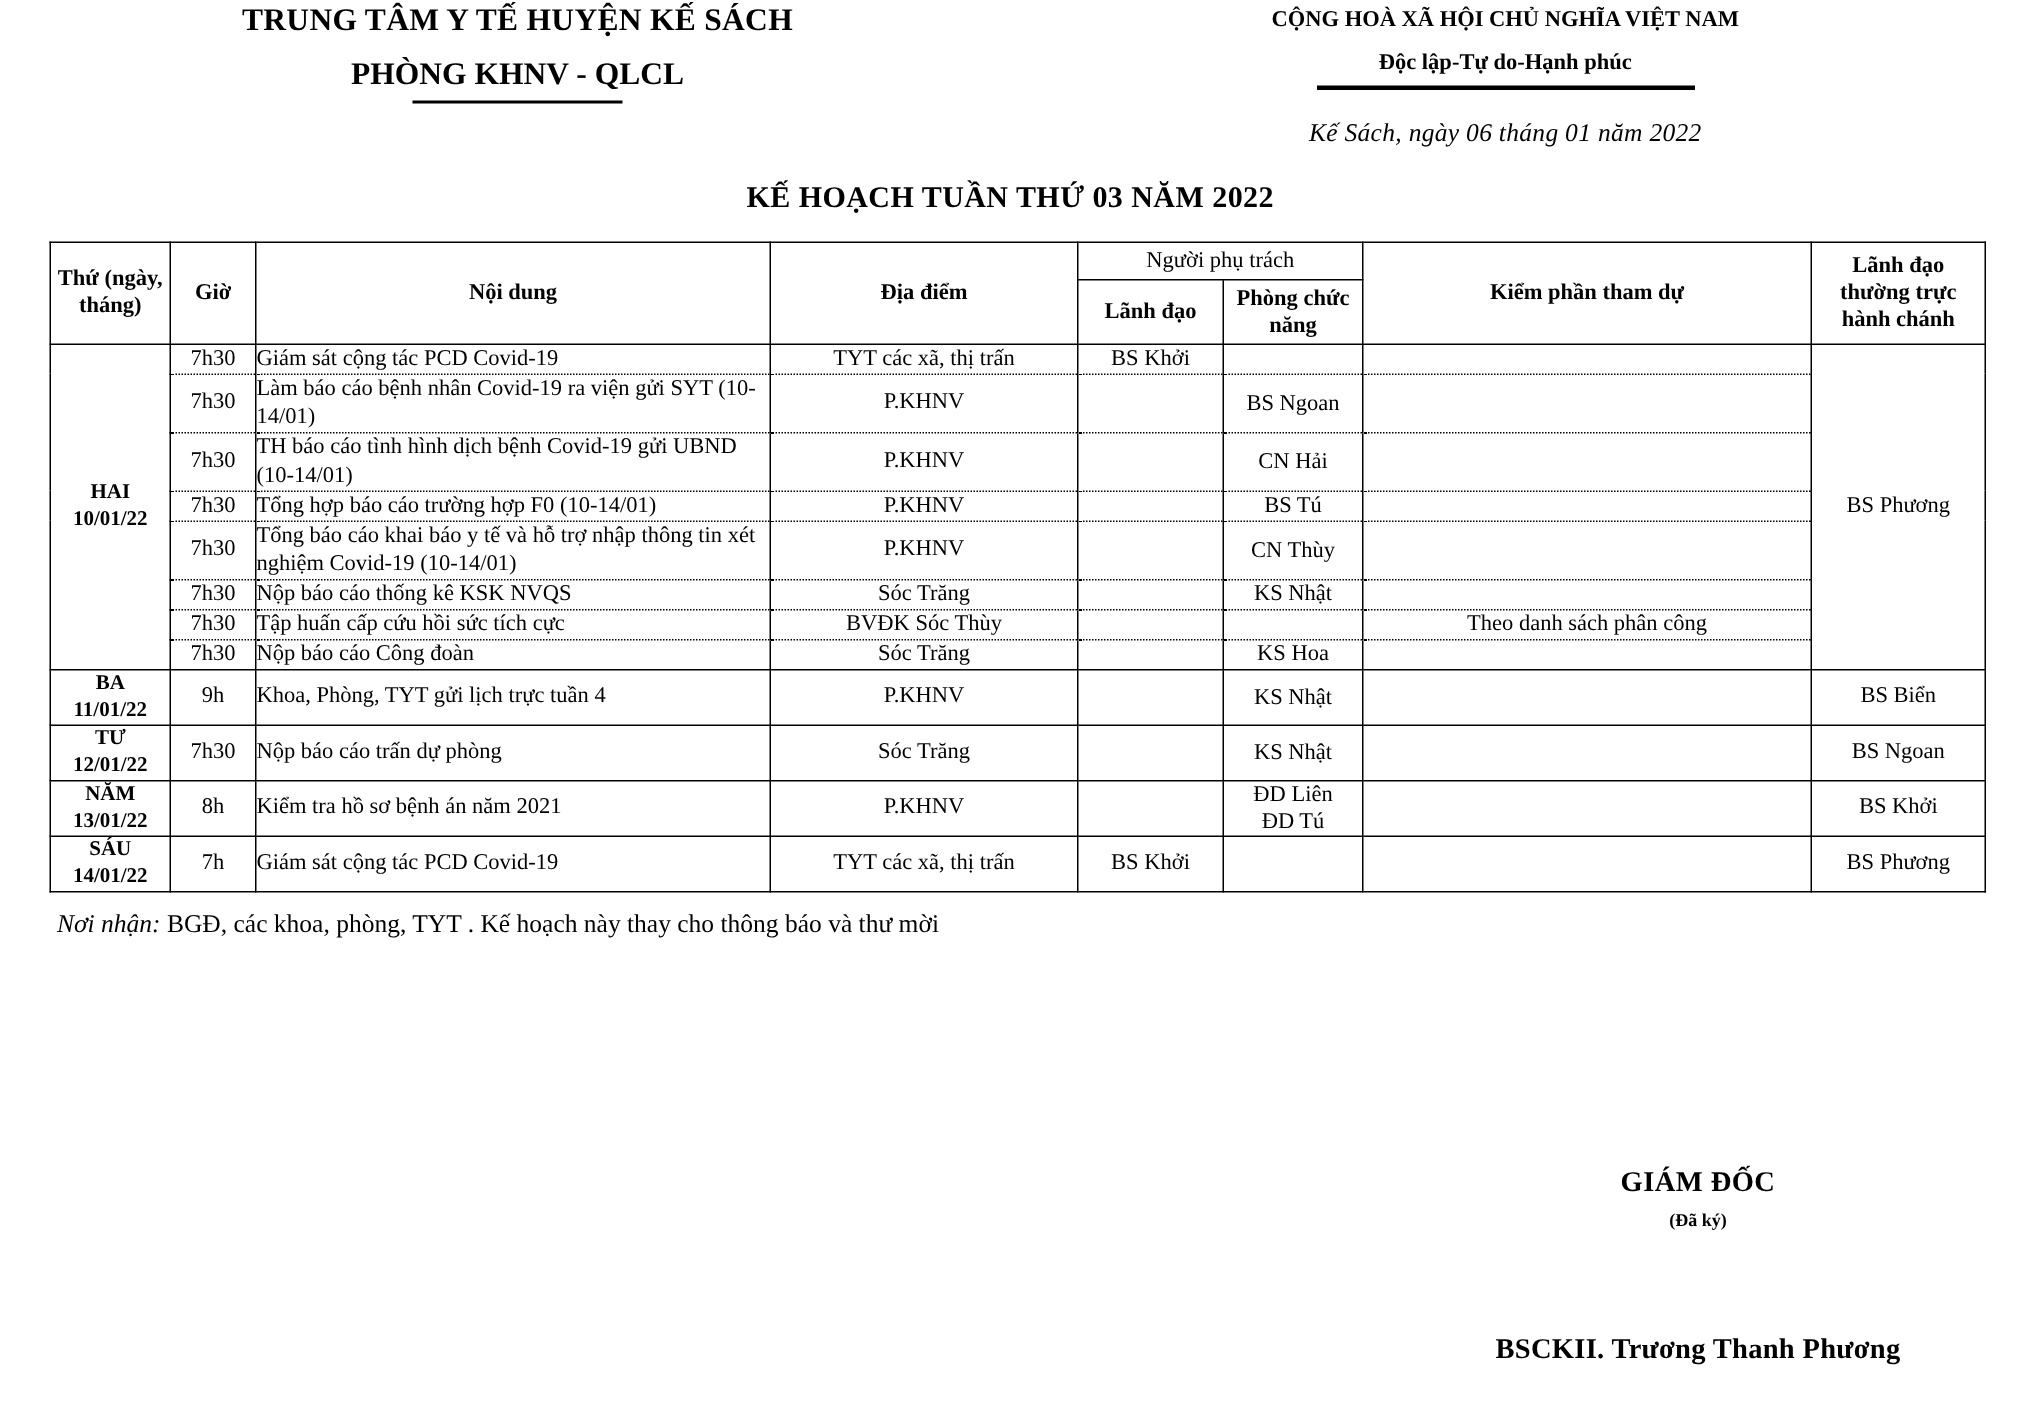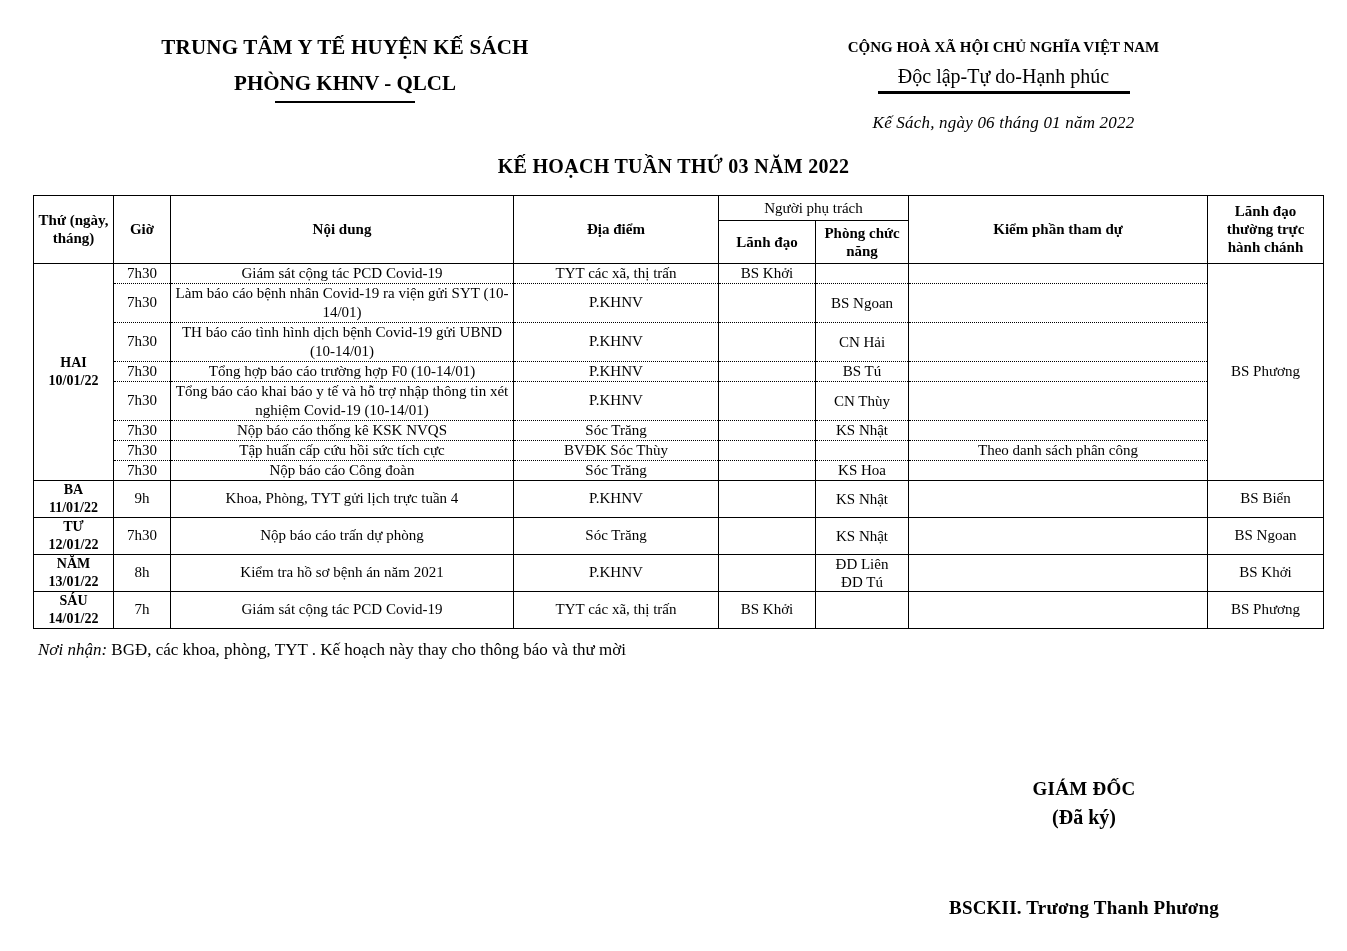--- a/index.html
+++ b/index.html
@@ -13,21 +13,20 @@
     font-family: "Liberation Serif", "DejaVu Serif", serif;
     color: #000000;
     position: relative;
     overflow: hidden;
   }
 
   
   .doc-header {
     display: flex;
     width: 1347px;
-    padding-top: 34px;
     box-sizing: border-box;
   }
   .hdr-left {
     width: 660px;
     text-align: center;
     padding-left: 30px;
     box-sizing: border-box;
   }
   .hdr-right {
     width: 687px;
@@ -51,22 +50,22 @@
     height: 2px;
     background: #000;
     margin: 5px auto 0 auto;
   }
   .nation-line1 {
     font-weight: bold;
     font-size: 15px;
     line-height: 26px;
   }
   .nation-line2 {
-    font-weight: normal;
-    font-size: 20px;
+    font-weight: bold;
+    font-size: 15px;
     line-height: 24px;
     margin-top: 4px;
   }
   .rule-medium {
     width: 252px;
     height: 2.5px;
     background: #000;
     margin: 3px auto 0 auto;
   }
   .place-date {
@@ -122,21 +121,21 @@
     padding: 4px 5px;
     line-height: 19px;
   }
   td.c-daycell {
     text-align: center;
     font-weight: bold;
     font-size: 14px;
     line-height: 18px;
   }
   td.c-timecell { text-align: center; }
-  td.c-contentcell { text-align: center; }
+  td.c-contentcell { text-align: left; }
   td.c-placecell { text-align: center; }
   td.c-leadcell { text-align: center; }
   td.c-deptcell { text-align: center; line-height: 18px; }
   td.c-partcell { text-align: center; }
   td.c-dutycell { text-align: center; }
 
   
   tr.sub-row > td.dotted-top {
     border-top: 1.6px dotted #000;
   }
@@ -147,33 +146,33 @@
   
   .recipients {
     margin: 11px 0 0 38px;
     font-size: 17px;
   }
   .recipients .lbl {
     font-style: italic;
   }
   .sign-block {
     position: absolute;
-    left: 884px;
+    left: 932px;
     top: 778px;
     width: 400px;
     text-align: center;
   }
   .sign-title {
     font-weight: bold;
     font-size: 19px;
     letter-spacing: .3px;
   }
   .sign-note {
     font-weight: bold;
-    font-size: 20px;
+    font-size: 12px;
     margin-top: 6px;
   }
   .sign-name {
     font-weight: bold;
     font-size: 19px;
     margin-top: 68px;
     letter-spacing: .2px;
   }
 </style>
 </head>

